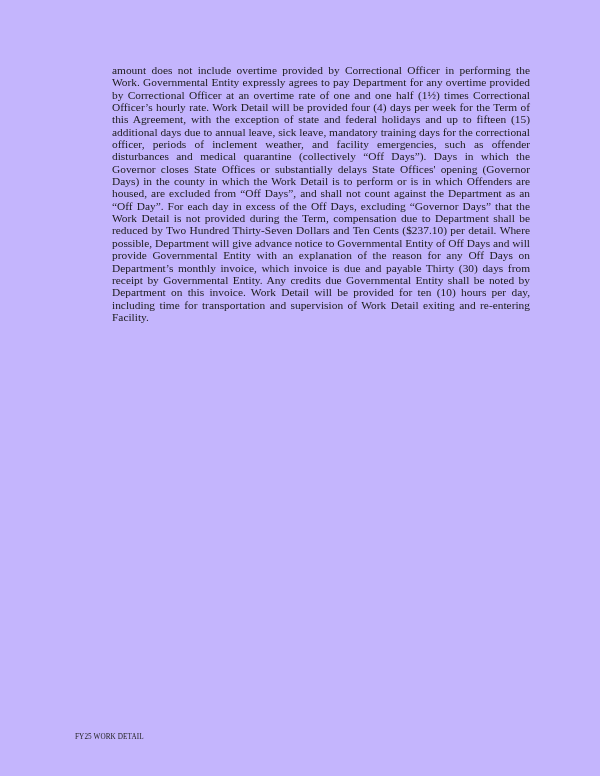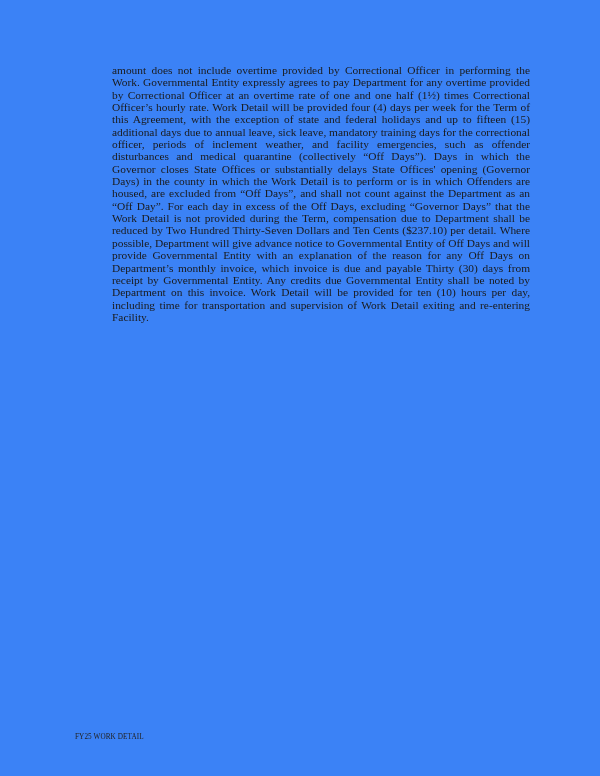--- a/index.html
+++ b/index.html
@@ -1,17 +1,17 @@
 <!DOCTYPE html>
 <html><head>
 <meta charset="utf-8">
 <style>
   html, body { margin:0; padding:0; background:#ffffff; }
   body { width:600px; height:776px; position:relative; overflow:hidden; }
-  .page { position:absolute; left:0; top:0; width:600px; height:776px; background:#3b82f6; }
+  .page { position:absolute; left:0; top:0; width:600px; height:776px; background:#c4b5fd; }
   .para {
     position:absolute; left:112px; top:64px; width:418px;
     font-family:"Liberation Serif", serif; font-size:11.4px; line-height:12.35px;
     color:#1a1a1a; text-align:justify; margin:0;
   }
   .footer {
     position:absolute; left:63px; top:733px;
     font-family:"Liberation Serif", serif; font-size:7.2px; color:#222;
     letter-spacing:0.1px;
     padding-left:12px;

